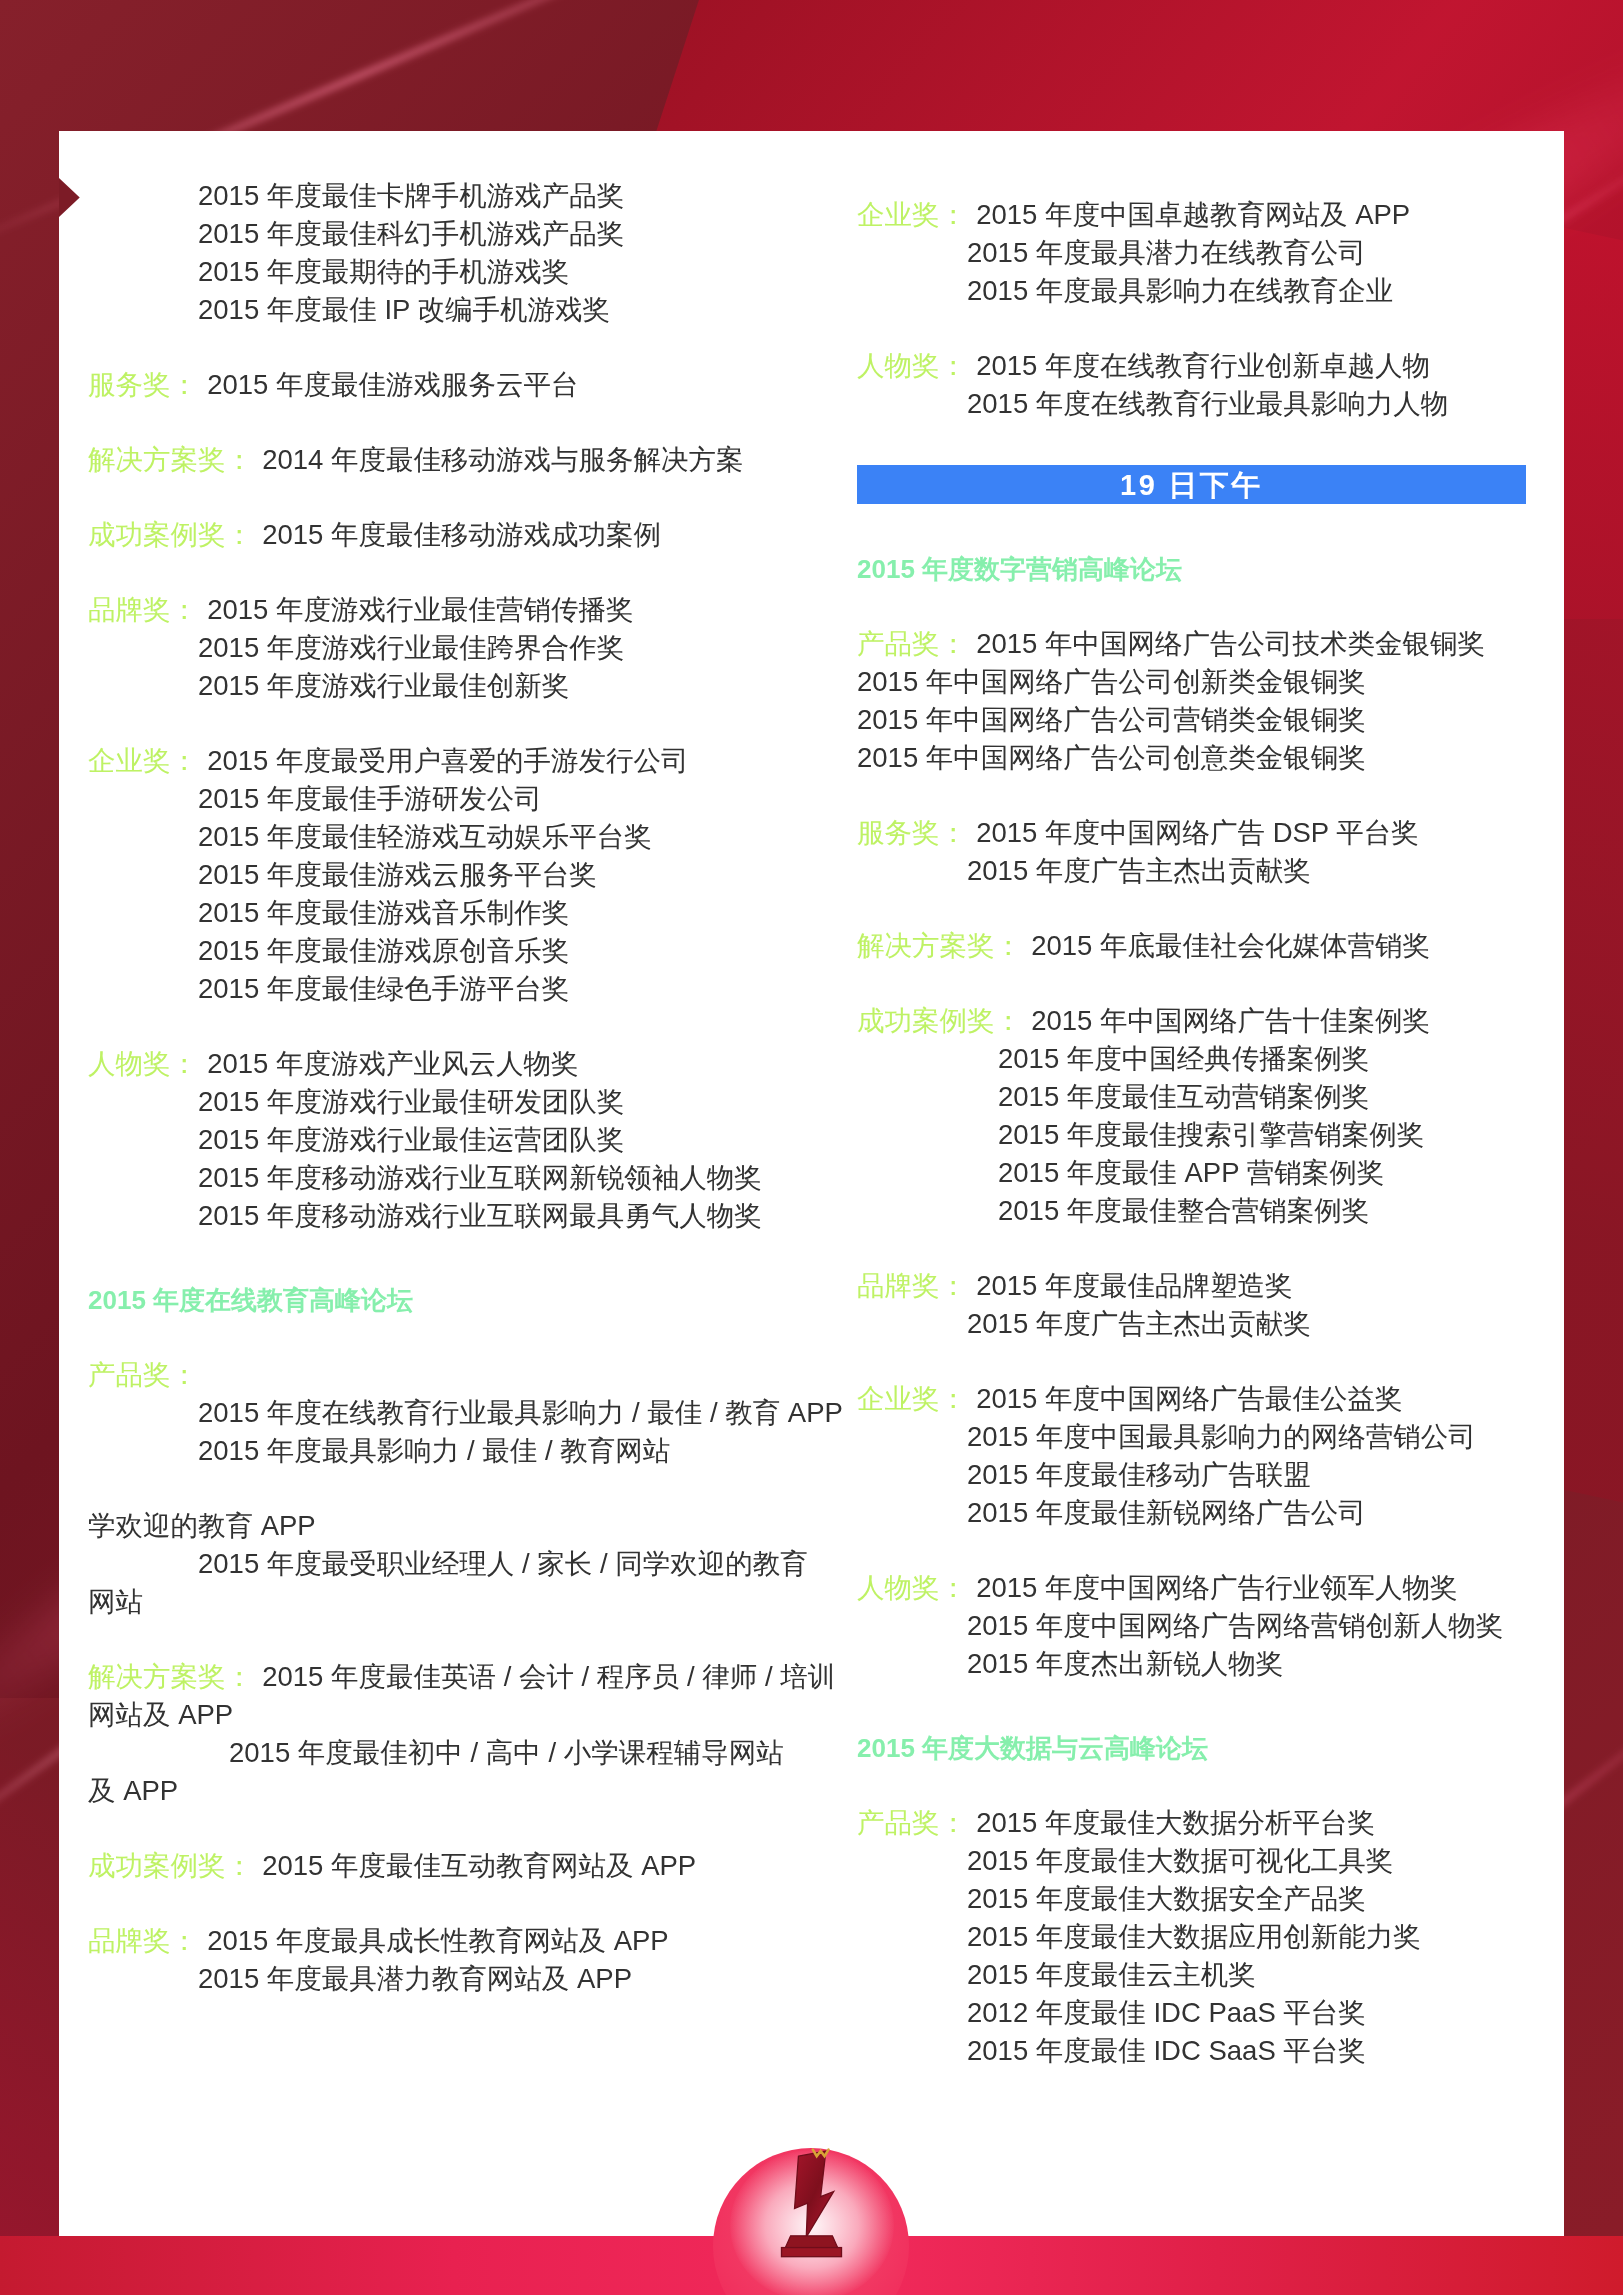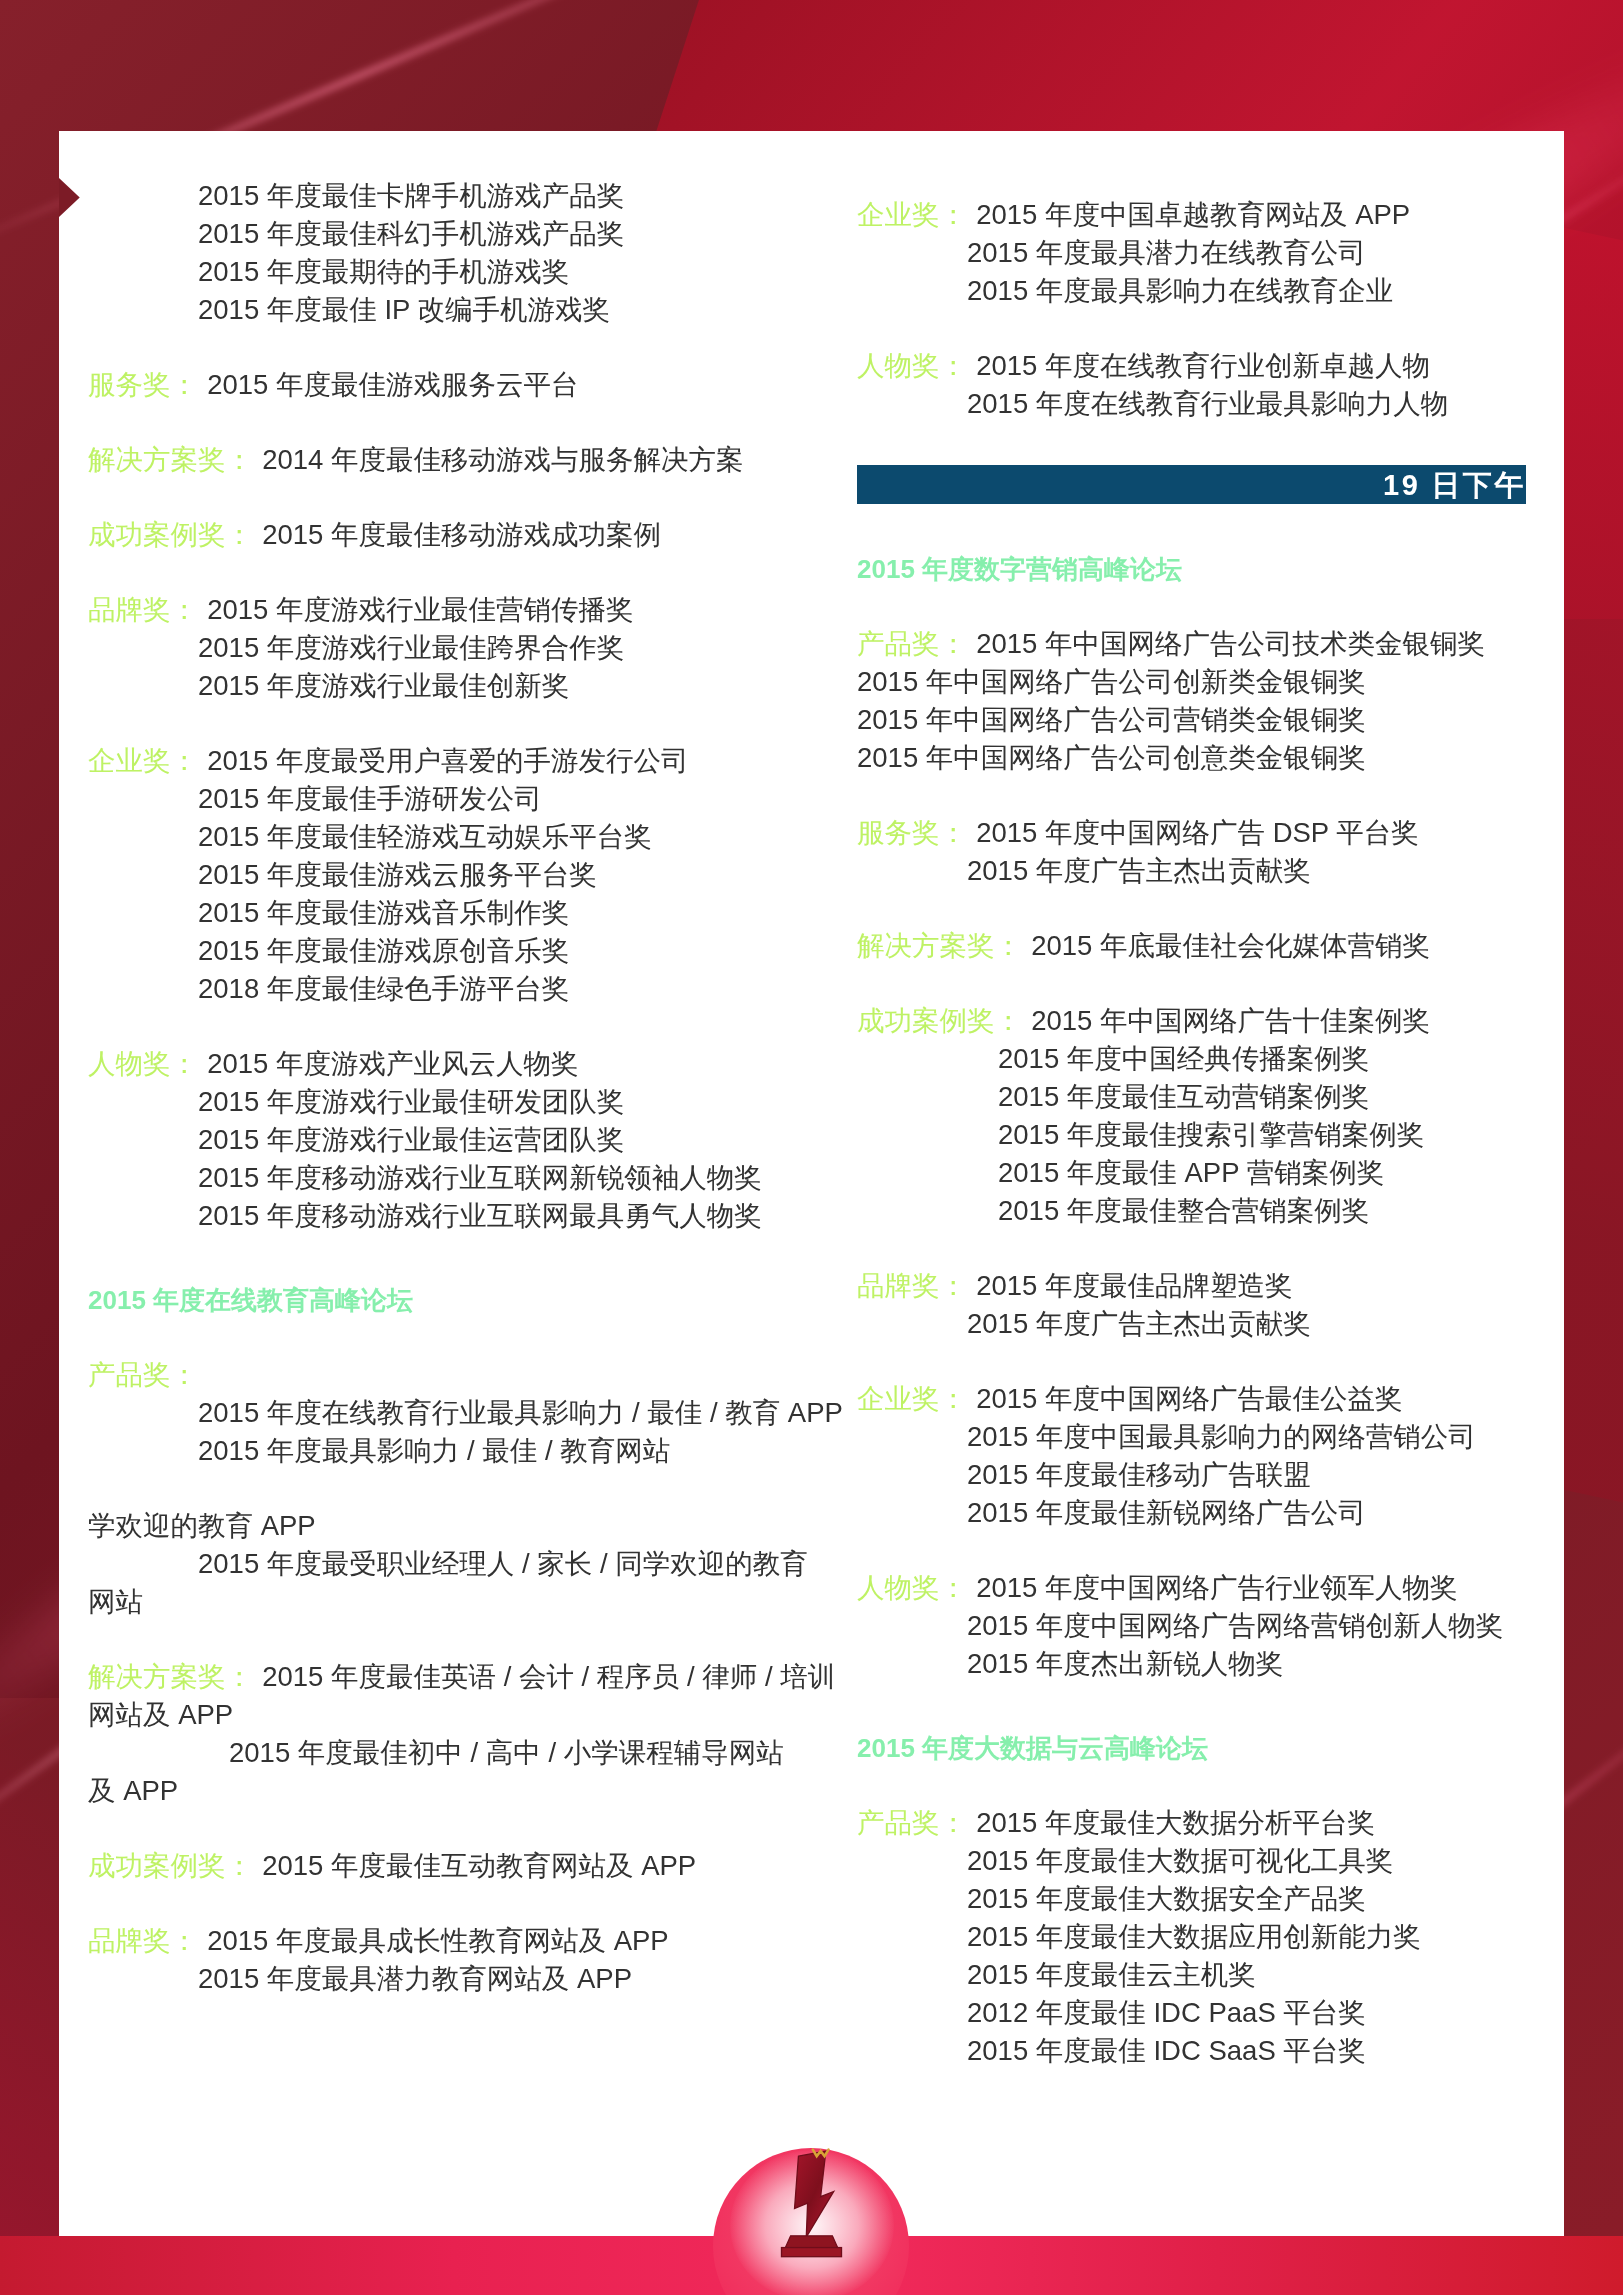--- a/index.html
+++ b/index.html
@@ -60,22 +60,22 @@
   .col.left{left:88px;top:177px;width:713px;}
   .col.right{left:857px;top:196px;width:669px;}
   .group{margin-top:37px;}
   .col > :first-child{margin-top:0;}
   .line{white-space:nowrap;}
   .label{color:#bef264;margin-right:9.2px;}
   .ind-a{margin-left:110px;}
   .ind-b{margin-left:141px;}
   .ind-flush{margin-left:0;}
   .heading{margin:46px 0 19.6px 0;color:#86efac;font-size:26px;font-weight:bold;line-height:38px;white-space:nowrap;}
-  .banner{margin:42px 0 37px 0;height:39px;background:#0c4a6e;color:#ffffff;
-    display:flex;align-items:center;justify-content:flex-end;
+  .banner{margin:42px 0 37px 0;height:39px;background:#3b82f6;color:#ffffff;
+    display:flex;align-items:center;justify-content:center;
     font-size:29px;font-weight:bold;letter-spacing:2.6px;}
 </style>
 </head>
 <body>
 
 <div class="bg">
   <div class="facet-tr"></div>
   <div class="facet-r"></div>
   <div class="facet-bl"></div>
   <div class="beam b1"></div>
@@ -134,21 +134,21 @@
       <div class="line ind-a">2015 年度游戏行业最佳跨界合作奖</div>
       <div class="line ind-a">2015 年度游戏行业最佳创新奖</div>
     </div>
     <div class="group">
       <div class="line"><span class="label">企业奖：</span><span class="txt">2015 年度最受用户喜爱的手游发行公司</span></div>
       <div class="line ind-a">2015 年度最佳手游研发公司</div>
       <div class="line ind-a">2015 年度最佳轻游戏互动娱乐平台奖</div>
       <div class="line ind-a">2015 年度最佳游戏云服务平台奖</div>
       <div class="line ind-a">2015 年度最佳游戏音乐制作奖</div>
       <div class="line ind-a">2015 年度最佳游戏原创音乐奖</div>
-      <div class="line ind-a">2018 年度最佳绿色手游平台奖</div>
+      <div class="line ind-a">2015 年度最佳绿色手游平台奖</div>
     </div>
     <div class="group">
       <div class="line"><span class="label">人物奖：</span><span class="txt">2015 年度游戏产业风云人物奖</span></div>
       <div class="line ind-a">2015 年度游戏行业最佳研发团队奖</div>
       <div class="line ind-a">2015 年度游戏行业最佳运营团队奖</div>
       <div class="line ind-a">2015 年度移动游戏行业互联网新锐领袖人物奖</div>
       <div class="line ind-a">2015 年度移动游戏行业互联网最具勇气人物奖</div>
     </div>
     <div class="heading">2015 年度在线教育高峰论坛</div>
     <div class="group">

